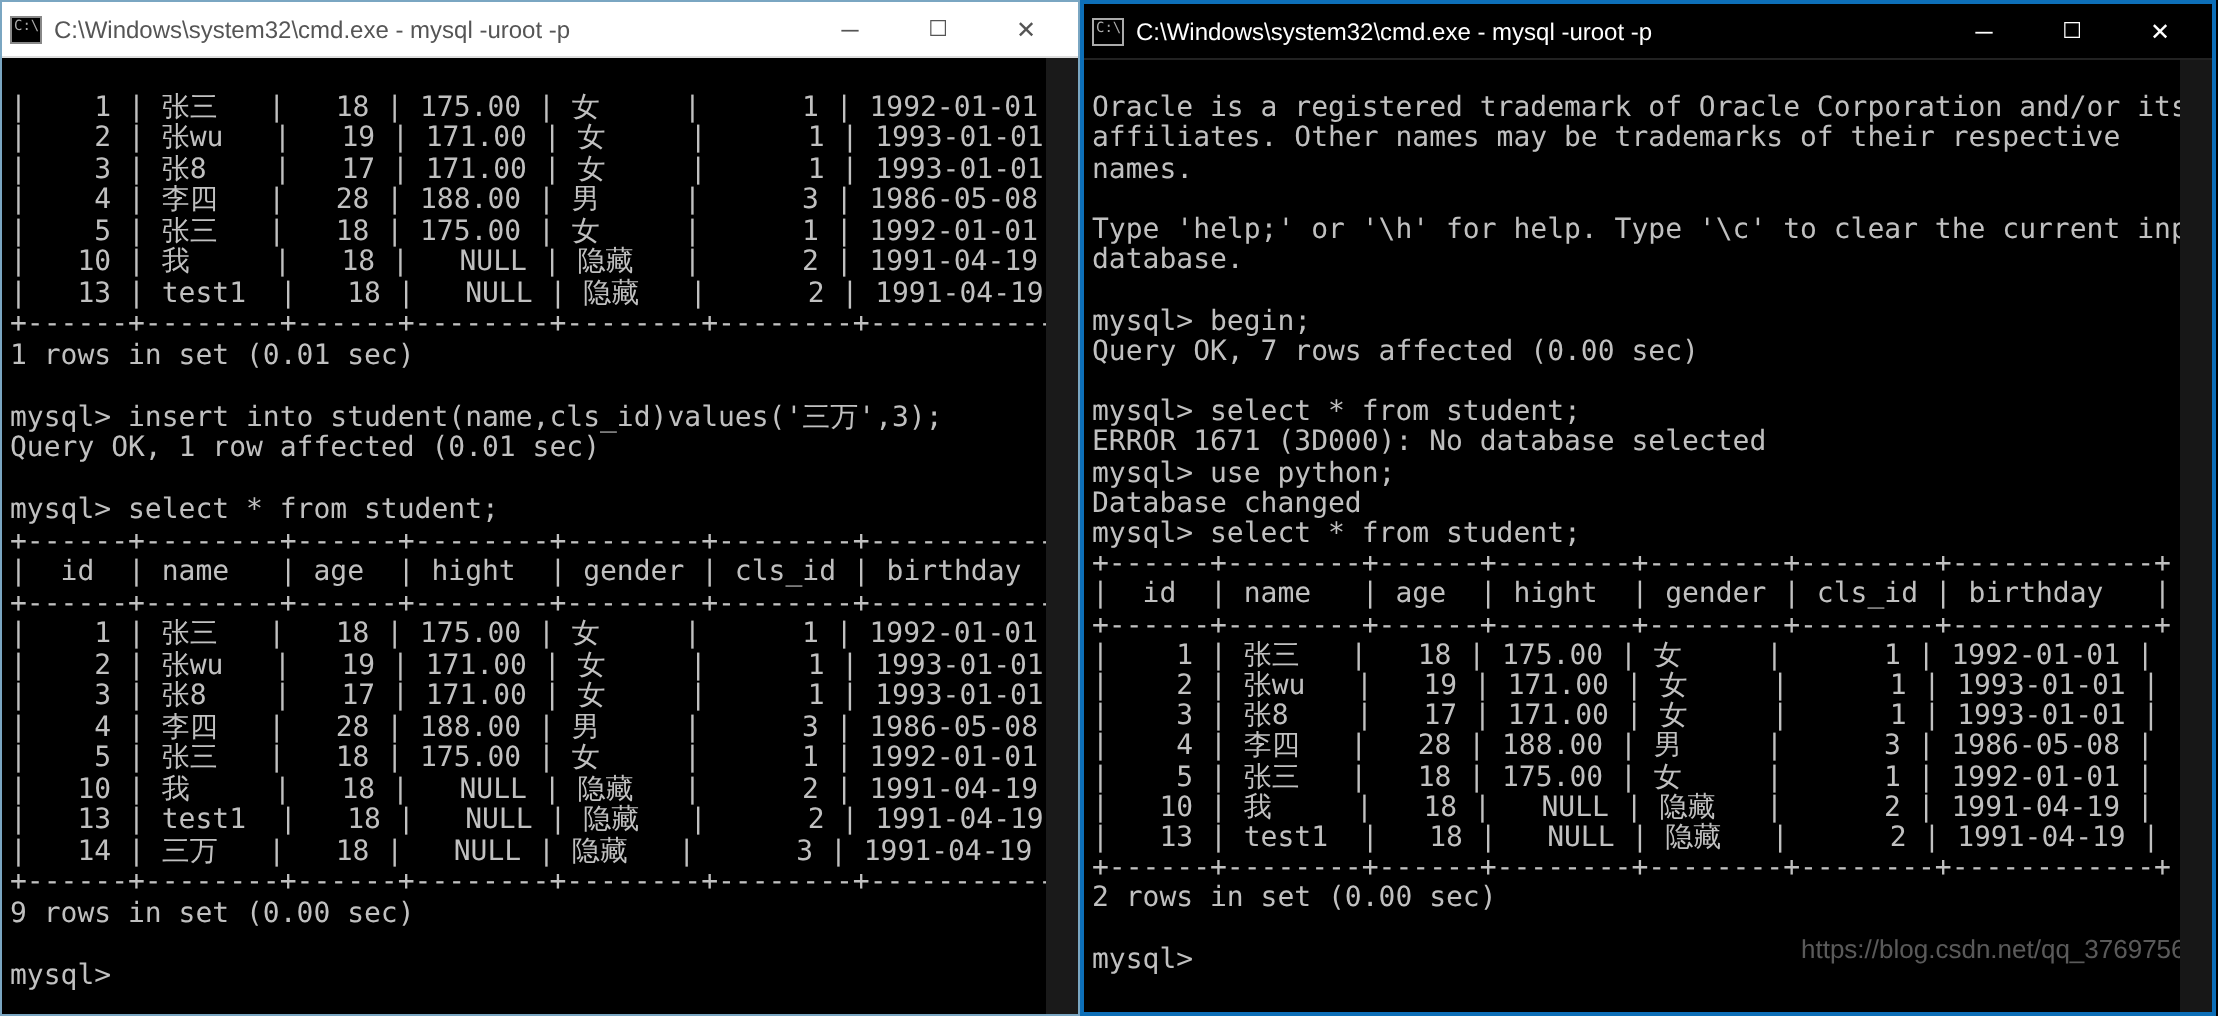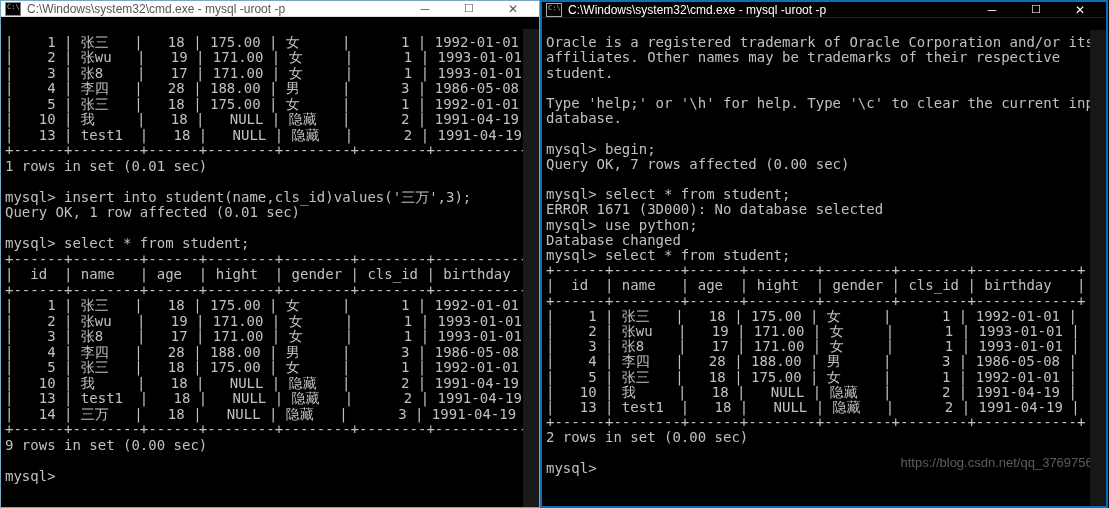--- a/index.html
+++ b/index.html
@@ -19,21 +19,21 @@
   }
   .window.left {
     left: 0; top: 0; width: 540px; height: 508px;
     border-color: #7aa6c2;
   }
   .window.right {
     left: 540px; top: 0; width: 568px; height: 508px;
     border: 2px solid #0d6fb8;
   }
   .titlebar {
-    height: 16px;
+    height: 28px;
     background: #fff;
     display: flex;
     align-items: center;
     padding: 0 4px;
     color: #555;
     font-family: "Segoe UI", Tahoma, sans-serif;
     font-size: 12px;
     border-bottom: 1px solid #ddd;
     justify-content: center;
   }
@@ -155,21 +155,21 @@
     <div class="title-text">C:\Windows\system32\cmd.exe - mysql  -uroot -p</div>
     <div class="win-btns">
       <div class="win-btn min"></div>
       <div class="win-btn max"></div>
       <div class="win-btn close"></div>
     </div>
   </div>
   <div class="terminal">
 <span>Oracle is a registered trademark of Oracle Corporation and/or its</span>
 <span>affiliates. Other names may be trademarks of their respective</span>
-<span>student.</span>
+<span>names.</span>
 
 <span>Type 'help;' or '\h' for help. Type '\c' to clear the current input</span>
 <span>database.</span>
 
 <span>mysql&gt; begin;</span>
 <span>Query OK, 7 rows affected (0.00 sec)</span>
 
 <span>mysql&gt; select * from student;</span>
 <span>ERROR 1671 (3D000): No database selected</span>
 <span>mysql&gt; use python;</span>

